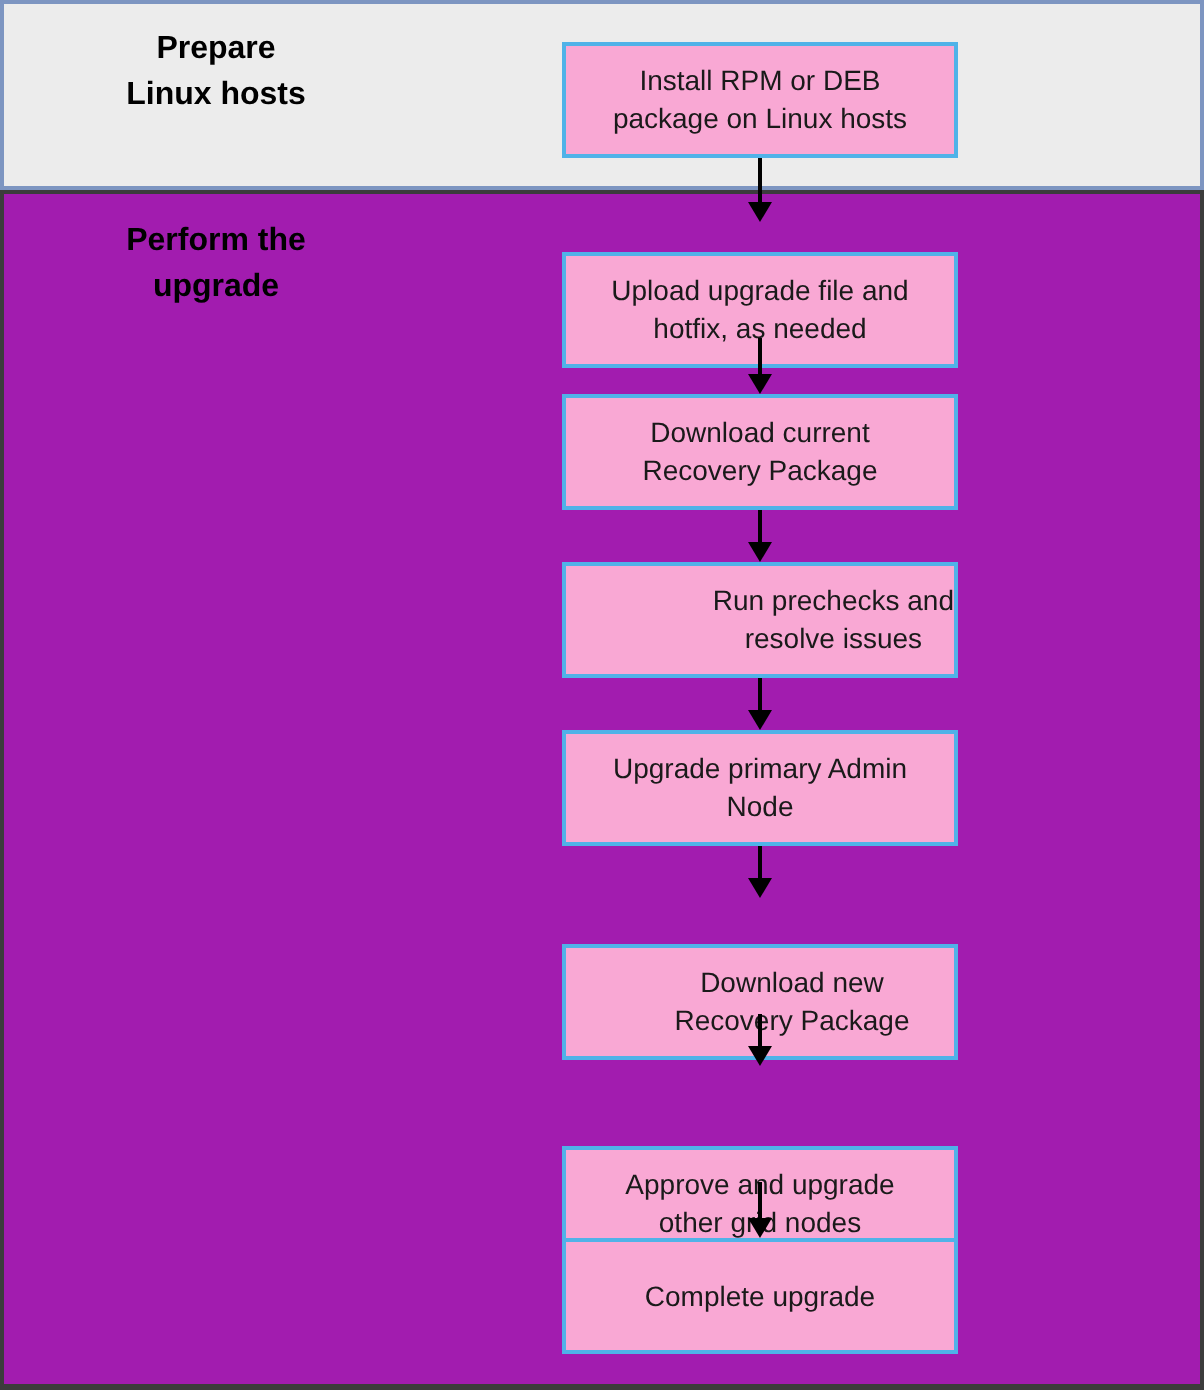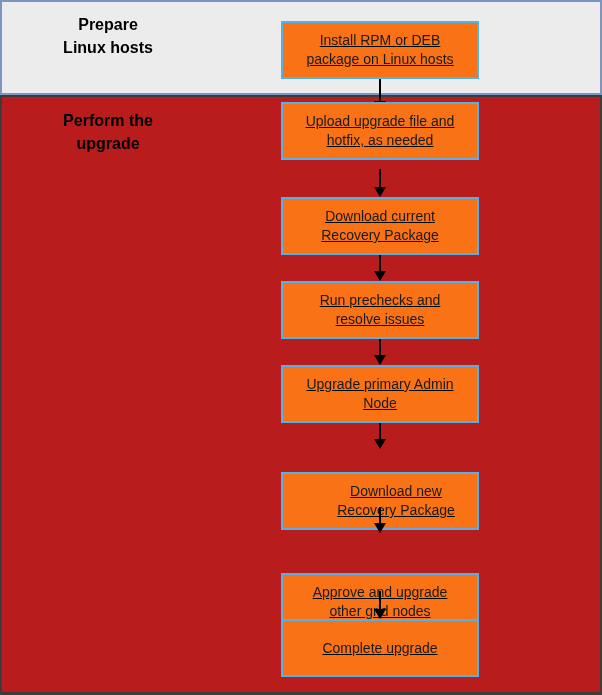--- a/index.html
+++ b/index.html
@@ -23,21 +23,21 @@
   }
   .section-prepare {
     top: 0;
     height: 95px;
     background: #ececec;
     border: 2px solid #7d95c1;
   }
   .section-upgrade {
     top: 95px;
     height: 600px;
-    background: #b91c1c;
+    background: #a21caf;
     border: 2px solid #3c3c3c;
     border-bottom-width: 3px;
   }
   .section-title {
     position: absolute;
     left: 10px;
     width: 192px;
     text-align: center;
     font-size: 16px;
     font-weight: bold;
@@ -47,38 +47,37 @@
   }
   .section-prepare .section-title { top: 11px; }
   .section-upgrade .section-title { top: 12px; }
 
   .step {
     position: absolute;
     left: 281px;
     width: 198px;
     height: 58px;
     box-sizing: border-box;
-    background: #f97316;
+    background: #f9a8d4;
     border: 2px solid #50b2e8;
     display: flex;
     align-items: center;
     justify-content: center;
     text-align: center;
-    text-decoration: underline;
   }
   .step-label {
     font-size: 14px;
     line-height: 19px;
     color: #1a1a1a;
     white-space: pre-line;
   }
   .s1 { top: 21px;  }
-  .s2 { top: 102px; }
+  .s2 { top: 126px; }
   .s3 { top: 197px; text-align: center; }
-  .s4 { top: 281px; }
+  .s4 { top: 281px; justify-content: flex-end; }
   .s5 { top: 365px; }
   .s6 { top: 472px; padding-left: 32px; }
   .s7 { top: 533px; margin-top: 40px; }
   .s8 { top: 619px; }
 
   .arrow {
     position: absolute;
     left: 374px;
     width: 12px;
   }

